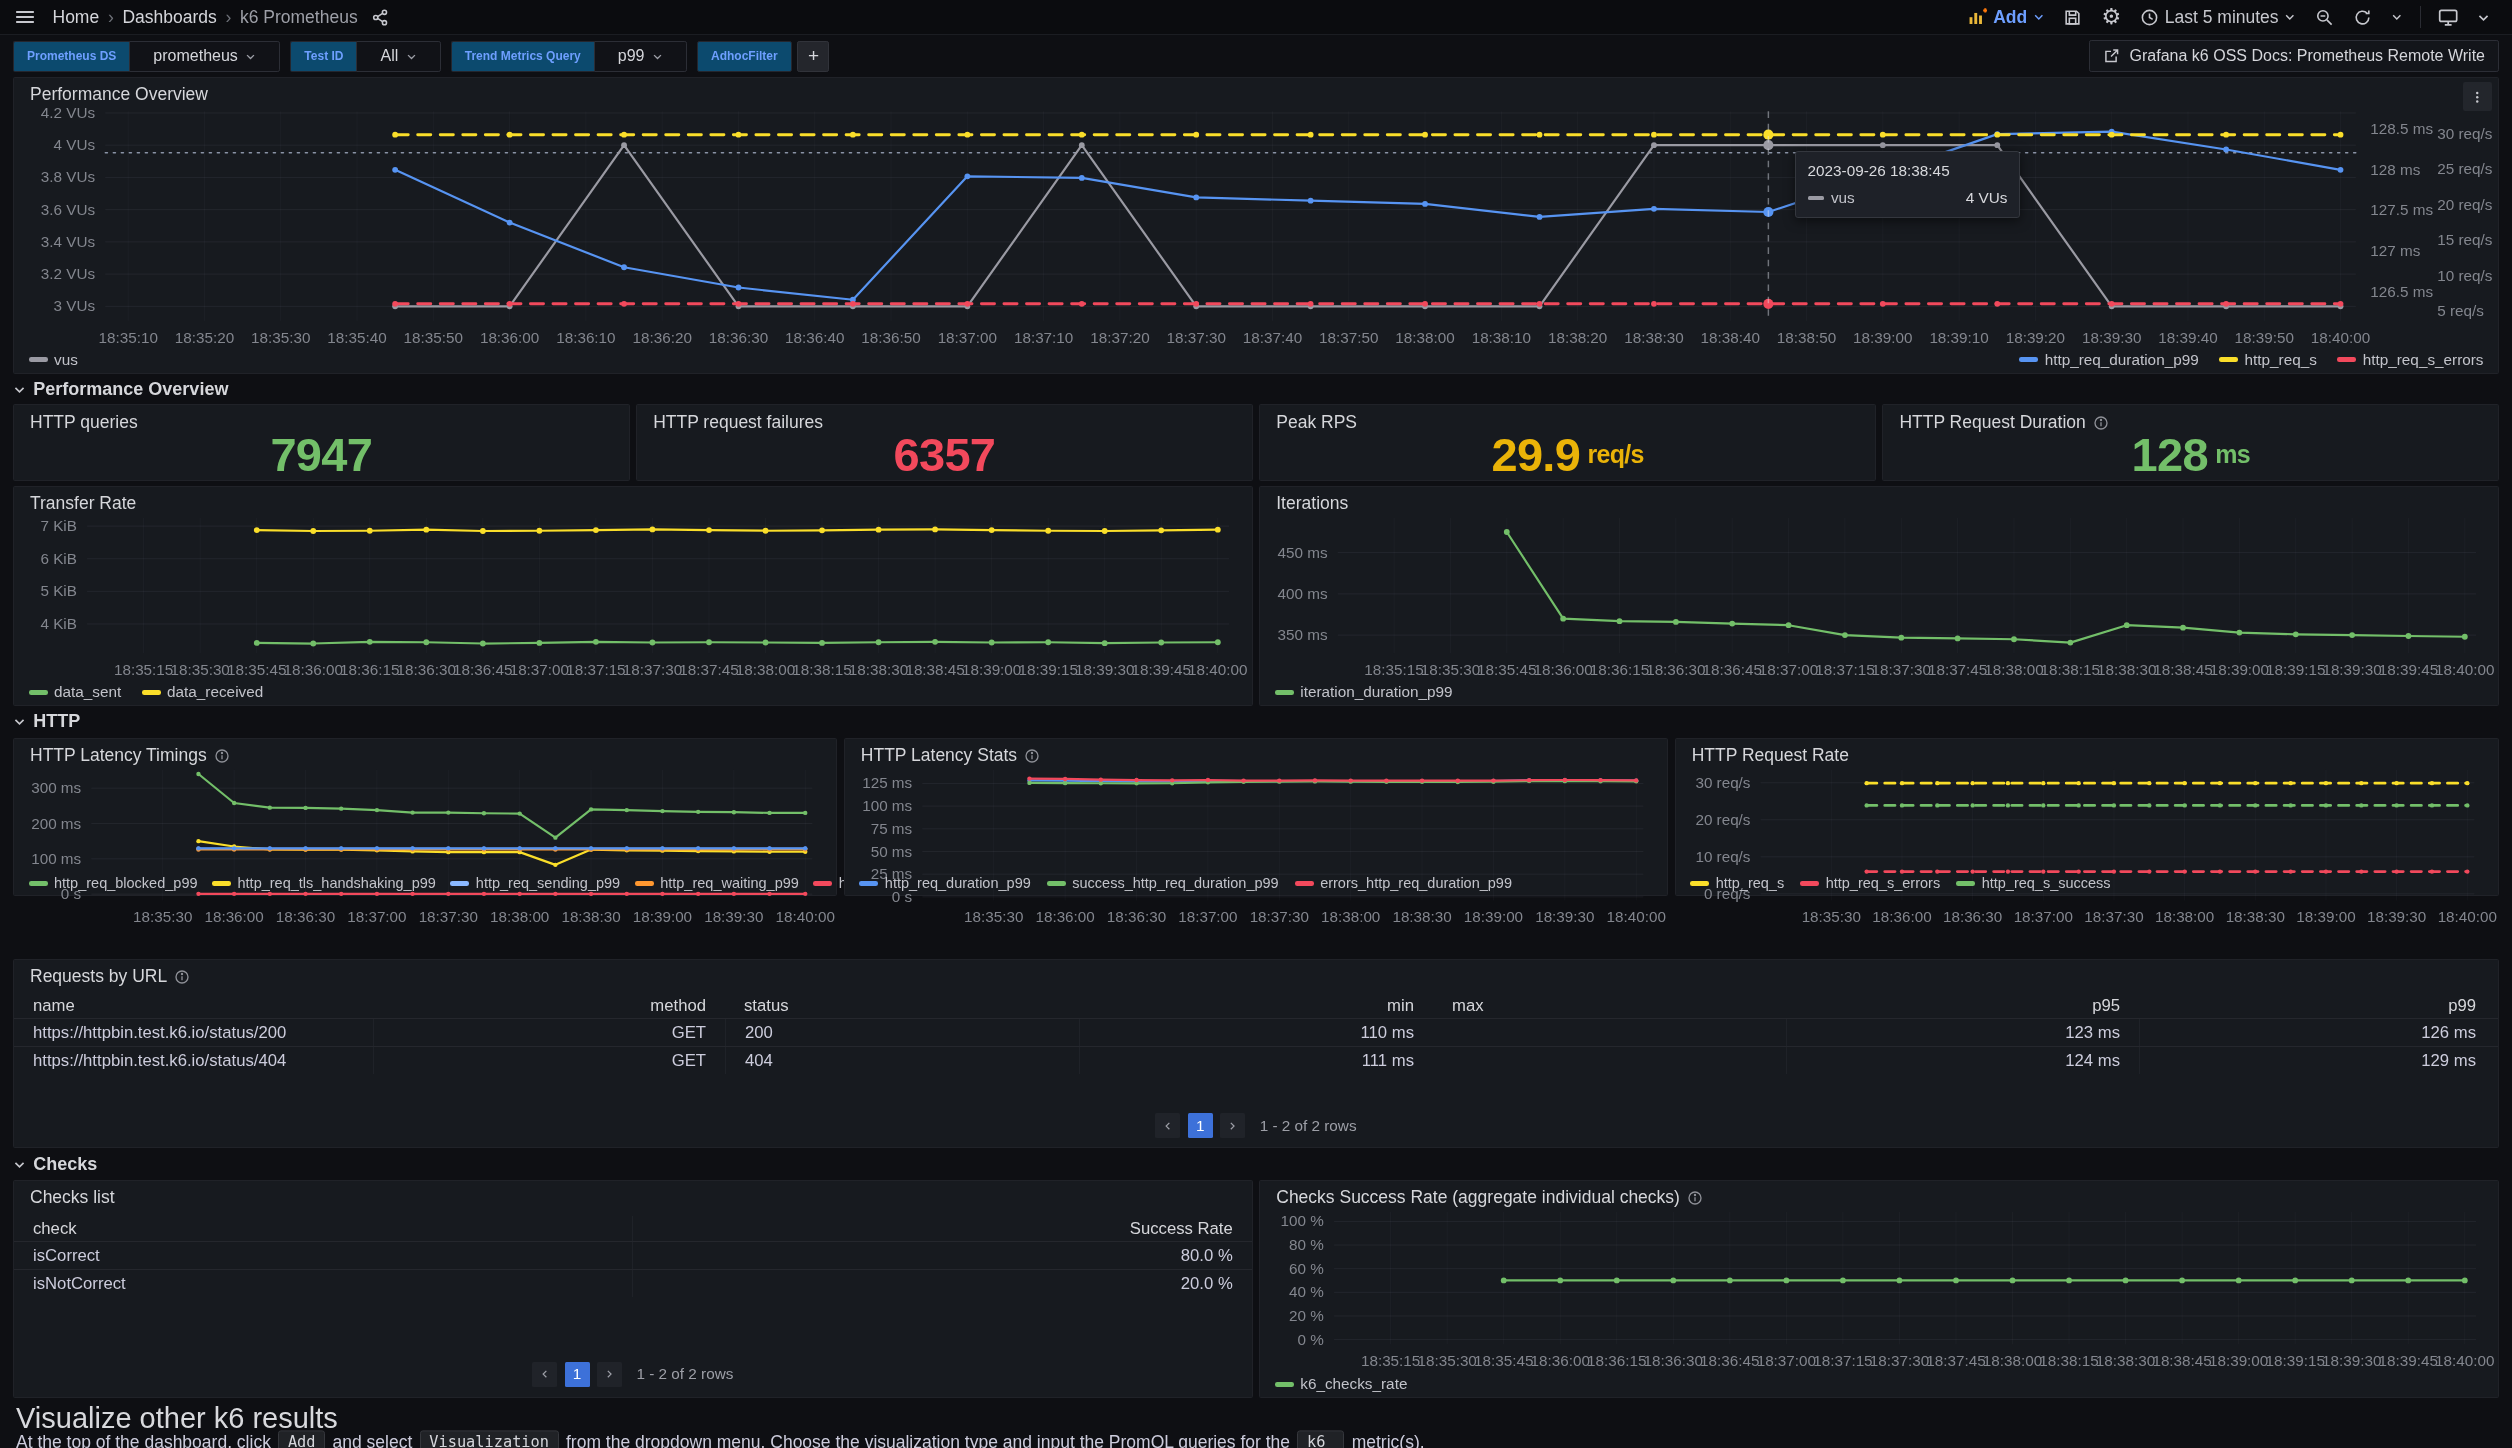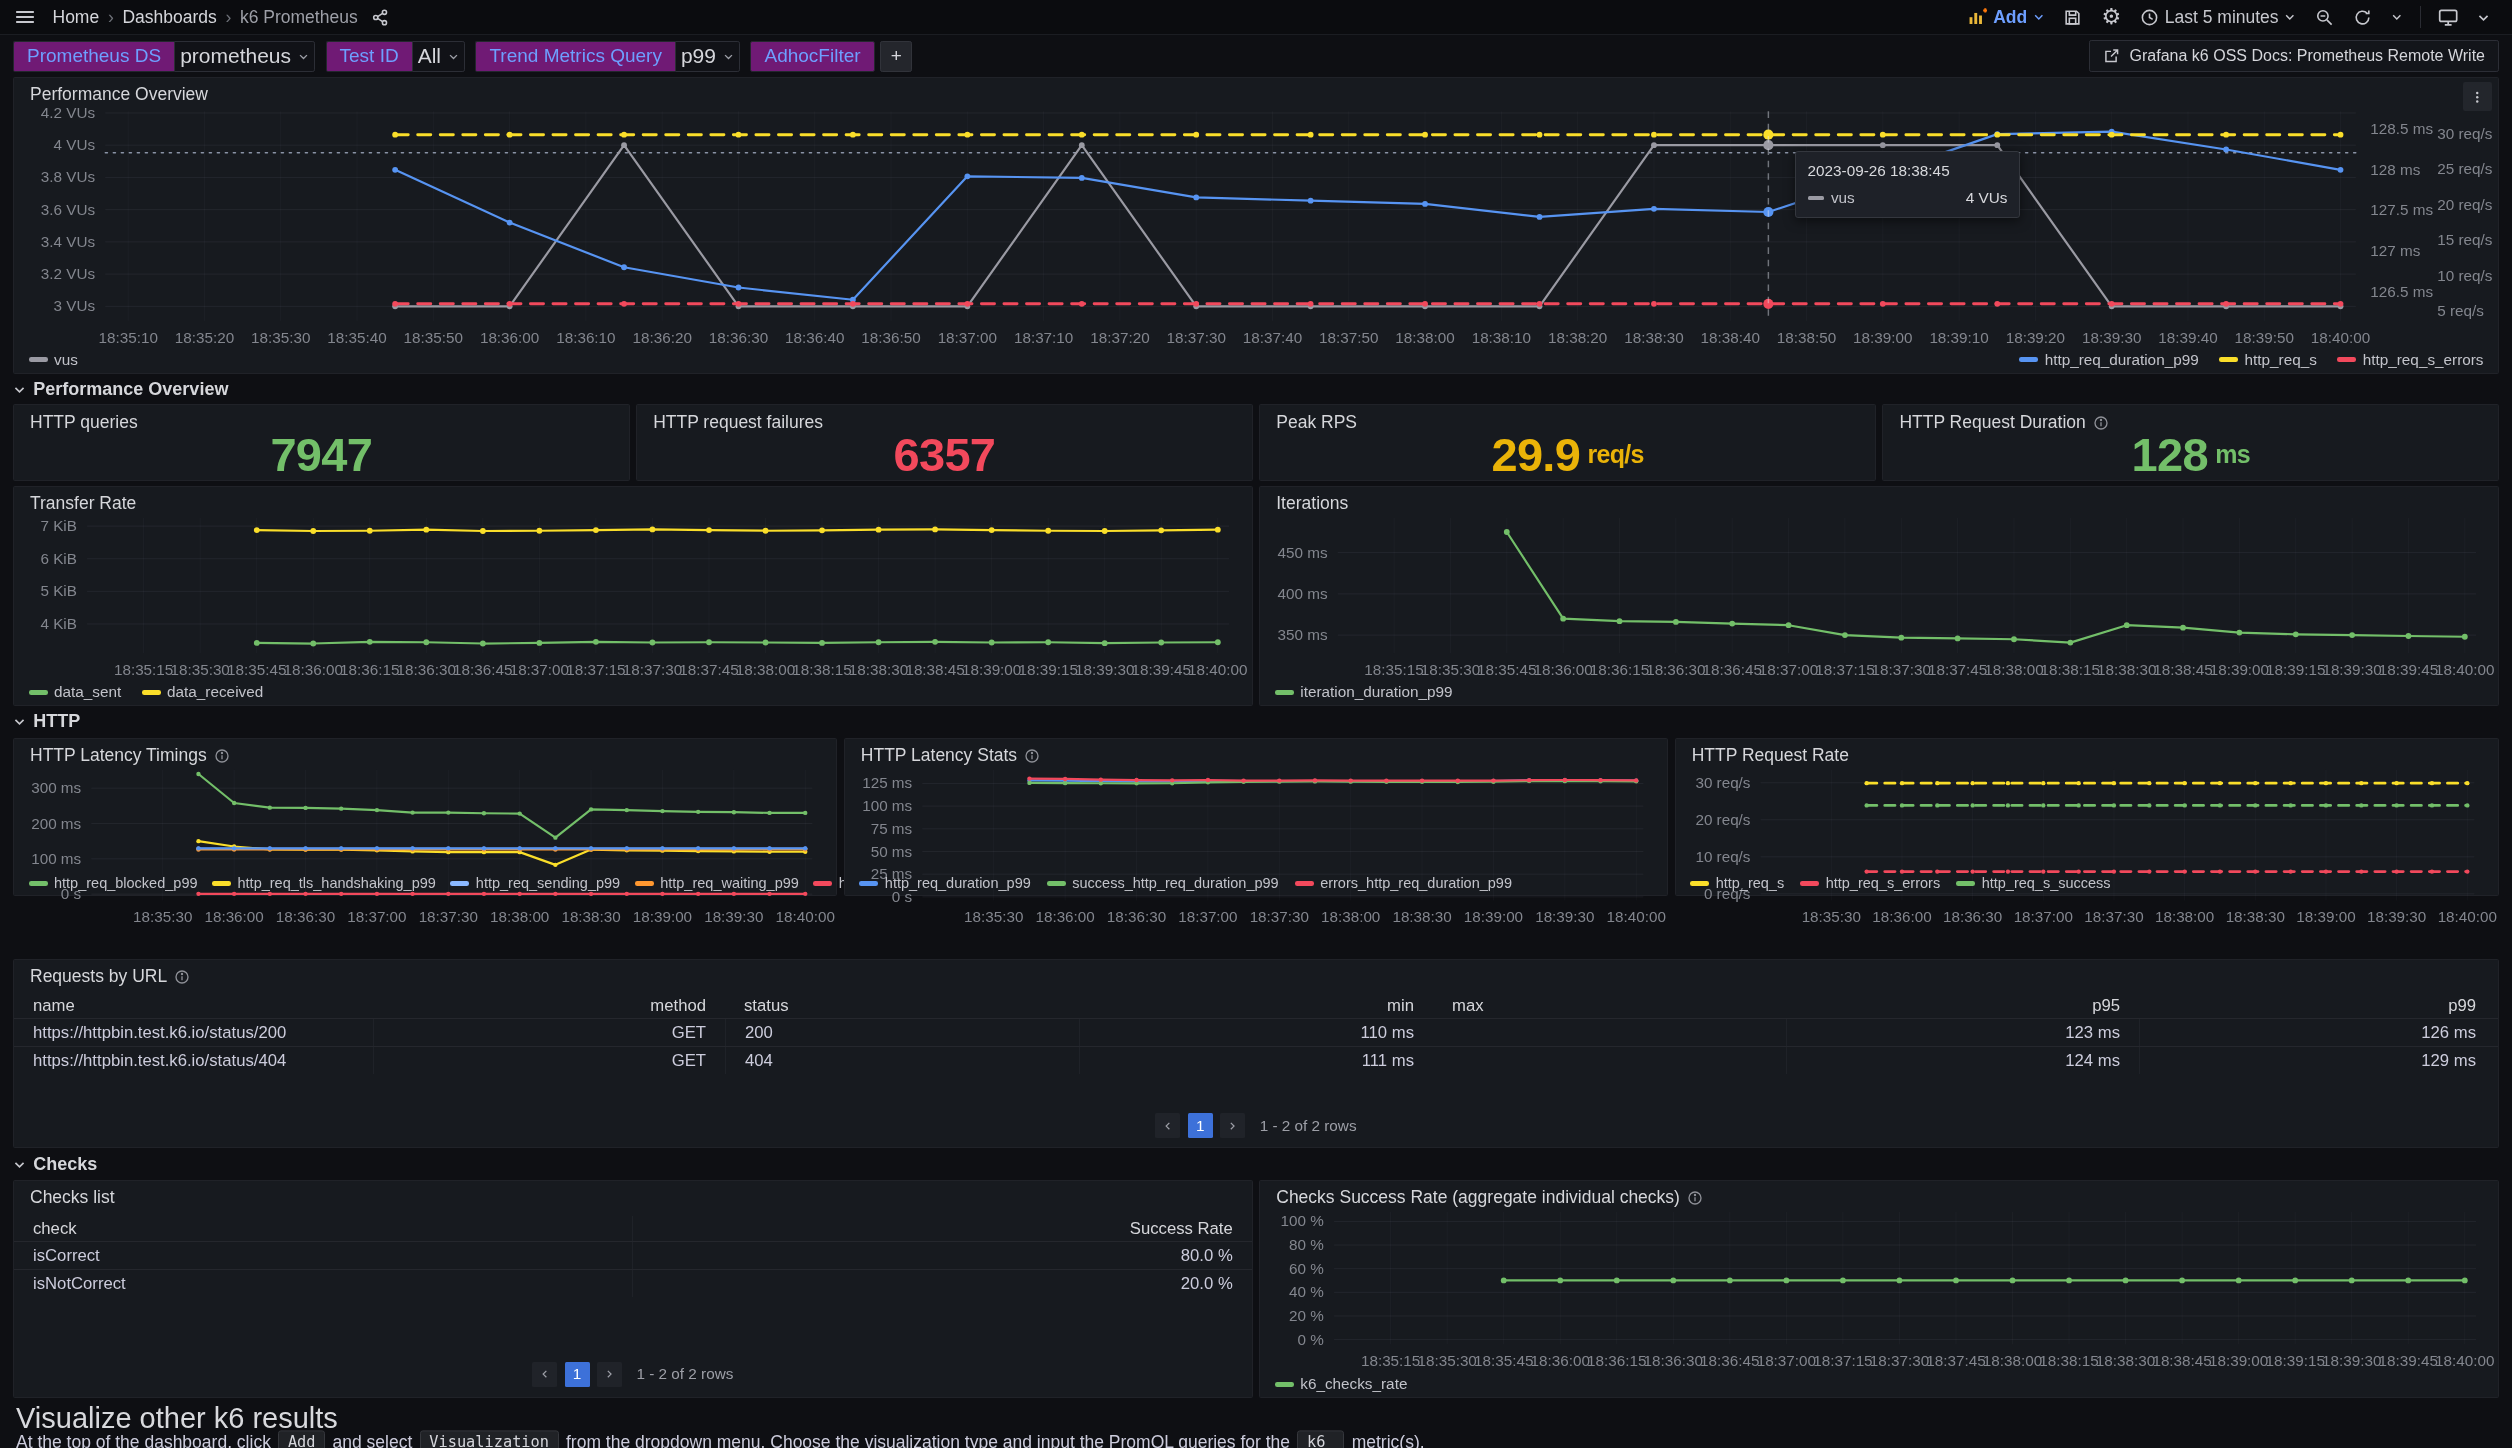--- a/index.html
+++ b/index.html
@@ -17,23 +17,23 @@
   .crumb-sep { color:#6d7077; font-size:17.5px; }
   .nav-right { margin-left:auto; display:flex; align-items:center; gap:7.3px; }
   .nav-ic { background:none; border:none; padding:5.8px; display:flex; align-items:center; gap:5.8px; color:#c7c8ce; cursor:pointer; font-size:17.5px; font-family:inherit; }
   .add-btn { color:#6e9fff; font-weight:600; }
   .time-btn { color:#c7c8ce; }
   .nav-divider { width:0.7px; height:22px; background:#2a2c33; margin:0 4.4px; }
 
   
   .filterbar { position:absolute; top:35px; left:0; right:0; height:42px; display:flex; align-items:center; padding:0 13px; gap:10.2px; background:#0e0f13; }
   .pill { display:flex; align-items:stretch; height:31px; }
-  .pill-l { display:flex; align-items:center; padding:0 13px; background:#701a75; border:0.7px solid #24262e; border-right:none; border-radius:2.2px 0 0 2.2px; color:#6e9fff; font-size:19px; font-weight:400; }
+  .pill-l { display:flex; align-items:center; padding:0 13px; background:#0c4a6e; border:0.7px solid #24262e; border-right:none; border-radius:2.2px 0 0 2.2px; color:#6e9fff; font-size:12px; font-weight:700; }
   .pill-l.solo { border-right:0.7px solid #24262e; border-radius:2.2px; }
-  .pill-v { display:flex; align-items:center; gap:7.3px; padding:0 5px; background:#111217; border:0.7px solid #2c2e36; border-radius:0 2.2px 2.2px 0; color:#d5d6db; font-size:21px; cursor:pointer; }
+  .pill-v { display:flex; align-items:center; gap:7.3px; padding:0 23px; background:#111217; border:0.7px solid #2c2e36; border-radius:0 2.2px 2.2px 0; color:#d5d6db; font-size:16px; cursor:pointer; }
   .plus-btn { width:32px; height:31px; margin-left:-4.4px; background:#24262c; border:0.7px solid #31333a; border-radius:2.2px; color:#d5d6db; font-size:19px; display:flex; align-items:center; justify-content:center; cursor:pointer; }
   .docs-chip { margin-left:auto; display:flex; align-items:center; gap:8.7px; height:32px; padding:0 13px; border:0.7px solid #2c2e36; border-radius:2.2px; background:#13151a; color:#d5d6db; font-size:16px; cursor:pointer; }
 
   
   .panel { position:absolute; background:#171a1f; border:0.7px solid #202228; border-radius:1.5px; }
   .p-head { position:absolute; top:0; left:0; right:0; height:26px; display:flex; align-items:center; gap:7.3px; padding:7.3px 0 0 16px; font-size:17.5px; color:#d6d7db; white-space:nowrap; }
   .cbox { position:absolute; left:4.4px; right:4.4px; }
   .leg { position:absolute; left:14.5px; right:14.5px; display:flex; align-items:center; gap:20.4px; font-size:15.3px; color:#c2c3ca; }
   .leg-item { display:flex; align-items:center; gap:6.5px; cursor:pointer; white-space:nowrap; }
   .leg-item i { display:inline-block; width:19px; height:4.4px; border-radius:2.2px; }

